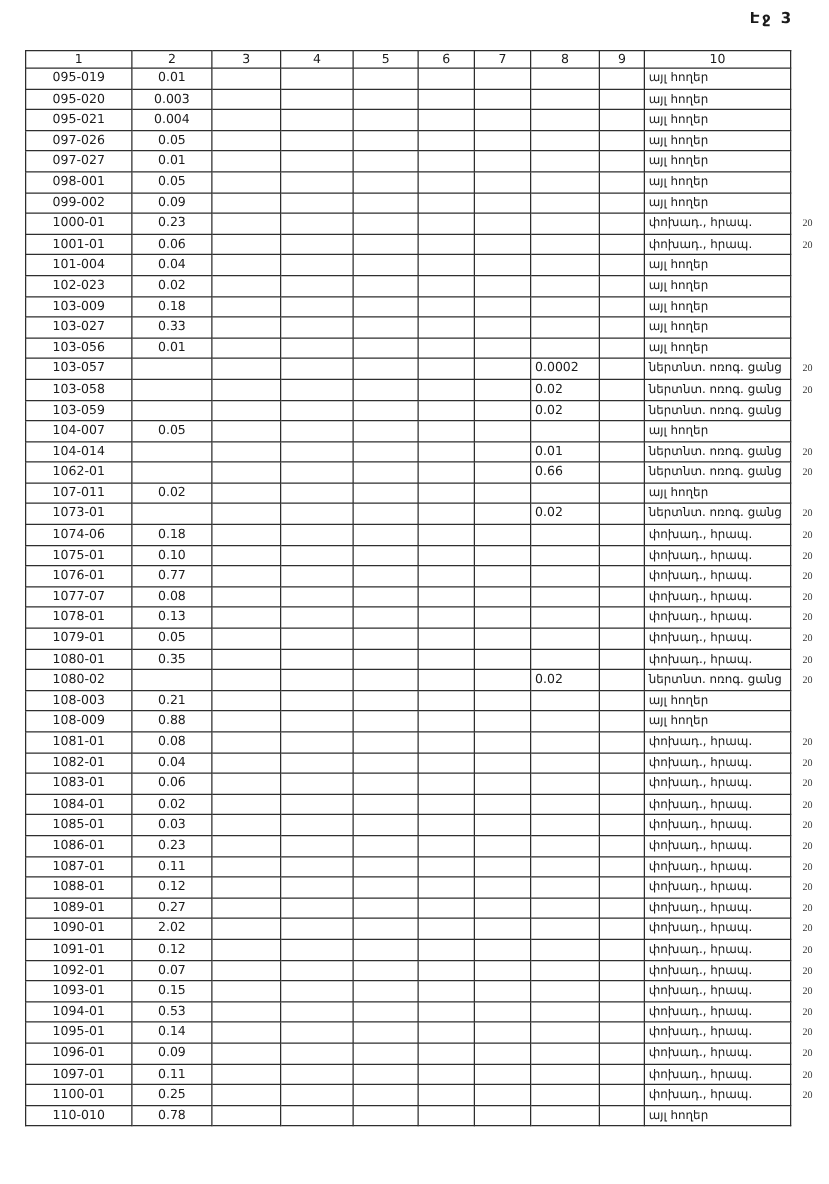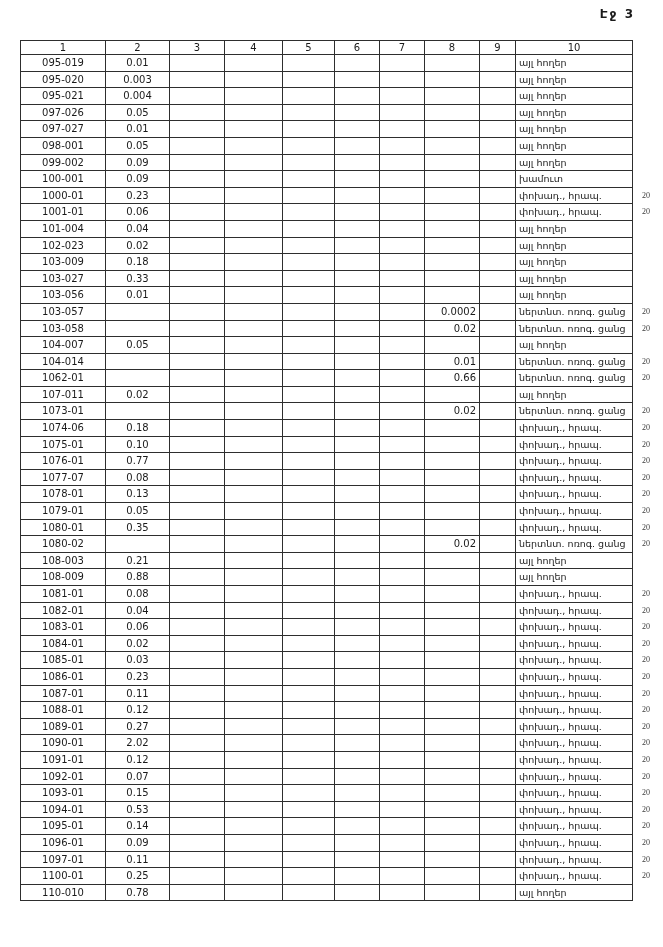--- a/index.html
+++ b/index.html
@@ -45,21 +45,21 @@
     height: 13px;
     line-height: 13px;
   }
   .parcel-table td {
     font-size: 10px;
     height: 15.6px;
     line-height: 15.6px;
   }
   td.c1 { text-align: center; }
   td.c2 { text-align: center; }
-  td.c8 { text-align: right; }
+  td.c8 { text-align: left; }
   td.c10 {
     text-align: left;
     position: relative;
     font-size: 9.5px;
   }
   .edge-note {
     position: absolute;
     right: -18px;
     top: 1px;
     font-size: 8px;
@@ -179,32 +179,20 @@
         <td class="c3"></td>
         <td class="c4"></td>
         <td class="c5"></td>
         <td class="c6"></td>
         <td class="c7"></td>
         <td class="c8"></td>
         <td class="c9"></td>
         <td class="c10">այլ հողեր</td>
       </tr>
       <tr>
-        <td class="c1">100-001</td>
-        <td class="c2">0.09</td>
-        <td class="c3"></td>
-        <td class="c4"></td>
-        <td class="c5"></td>
-        <td class="c6"></td>
-        <td class="c7"></td>
-        <td class="c8"></td>
-        <td class="c9"></td>
-        <td class="c10">խամուտ</td>
-      </tr>
-      <tr>
         <td class="c1">1000-01</td>
         <td class="c2">0.23</td>
         <td class="c3"></td>
         <td class="c4"></td>
         <td class="c5"></td>
         <td class="c6"></td>
         <td class="c7"></td>
         <td class="c8"></td>
         <td class="c9"></td>
         <td class="c10">փոխադ., հրապ.<span class="edge-note">20</span></td>
@@ -297,20 +285,32 @@
         <td class="c1">103-058</td>
         <td class="c2"></td>
         <td class="c3"></td>
         <td class="c4"></td>
         <td class="c5"></td>
         <td class="c6"></td>
         <td class="c7"></td>
         <td class="c8">0.02</td>
         <td class="c9"></td>
         <td class="c10">ներտնտ. ոռոգ. ցանց<span class="edge-note">20</span></td>
+      </tr>
+      <tr>
+        <td class="c1">103-059</td>
+        <td class="c2"></td>
+        <td class="c3"></td>
+        <td class="c4"></td>
+        <td class="c5"></td>
+        <td class="c6"></td>
+        <td class="c7"></td>
+        <td class="c8">0.02</td>
+        <td class="c9"></td>
+        <td class="c10">ներտնտ. ոռոգ. ցանց</td>
       </tr>
       <tr>
         <td class="c1">104-007</td>
         <td class="c2">0.05</td>
         <td class="c3"></td>
         <td class="c4"></td>
         <td class="c5"></td>
         <td class="c6"></td>
         <td class="c7"></td>
         <td class="c8"></td>

